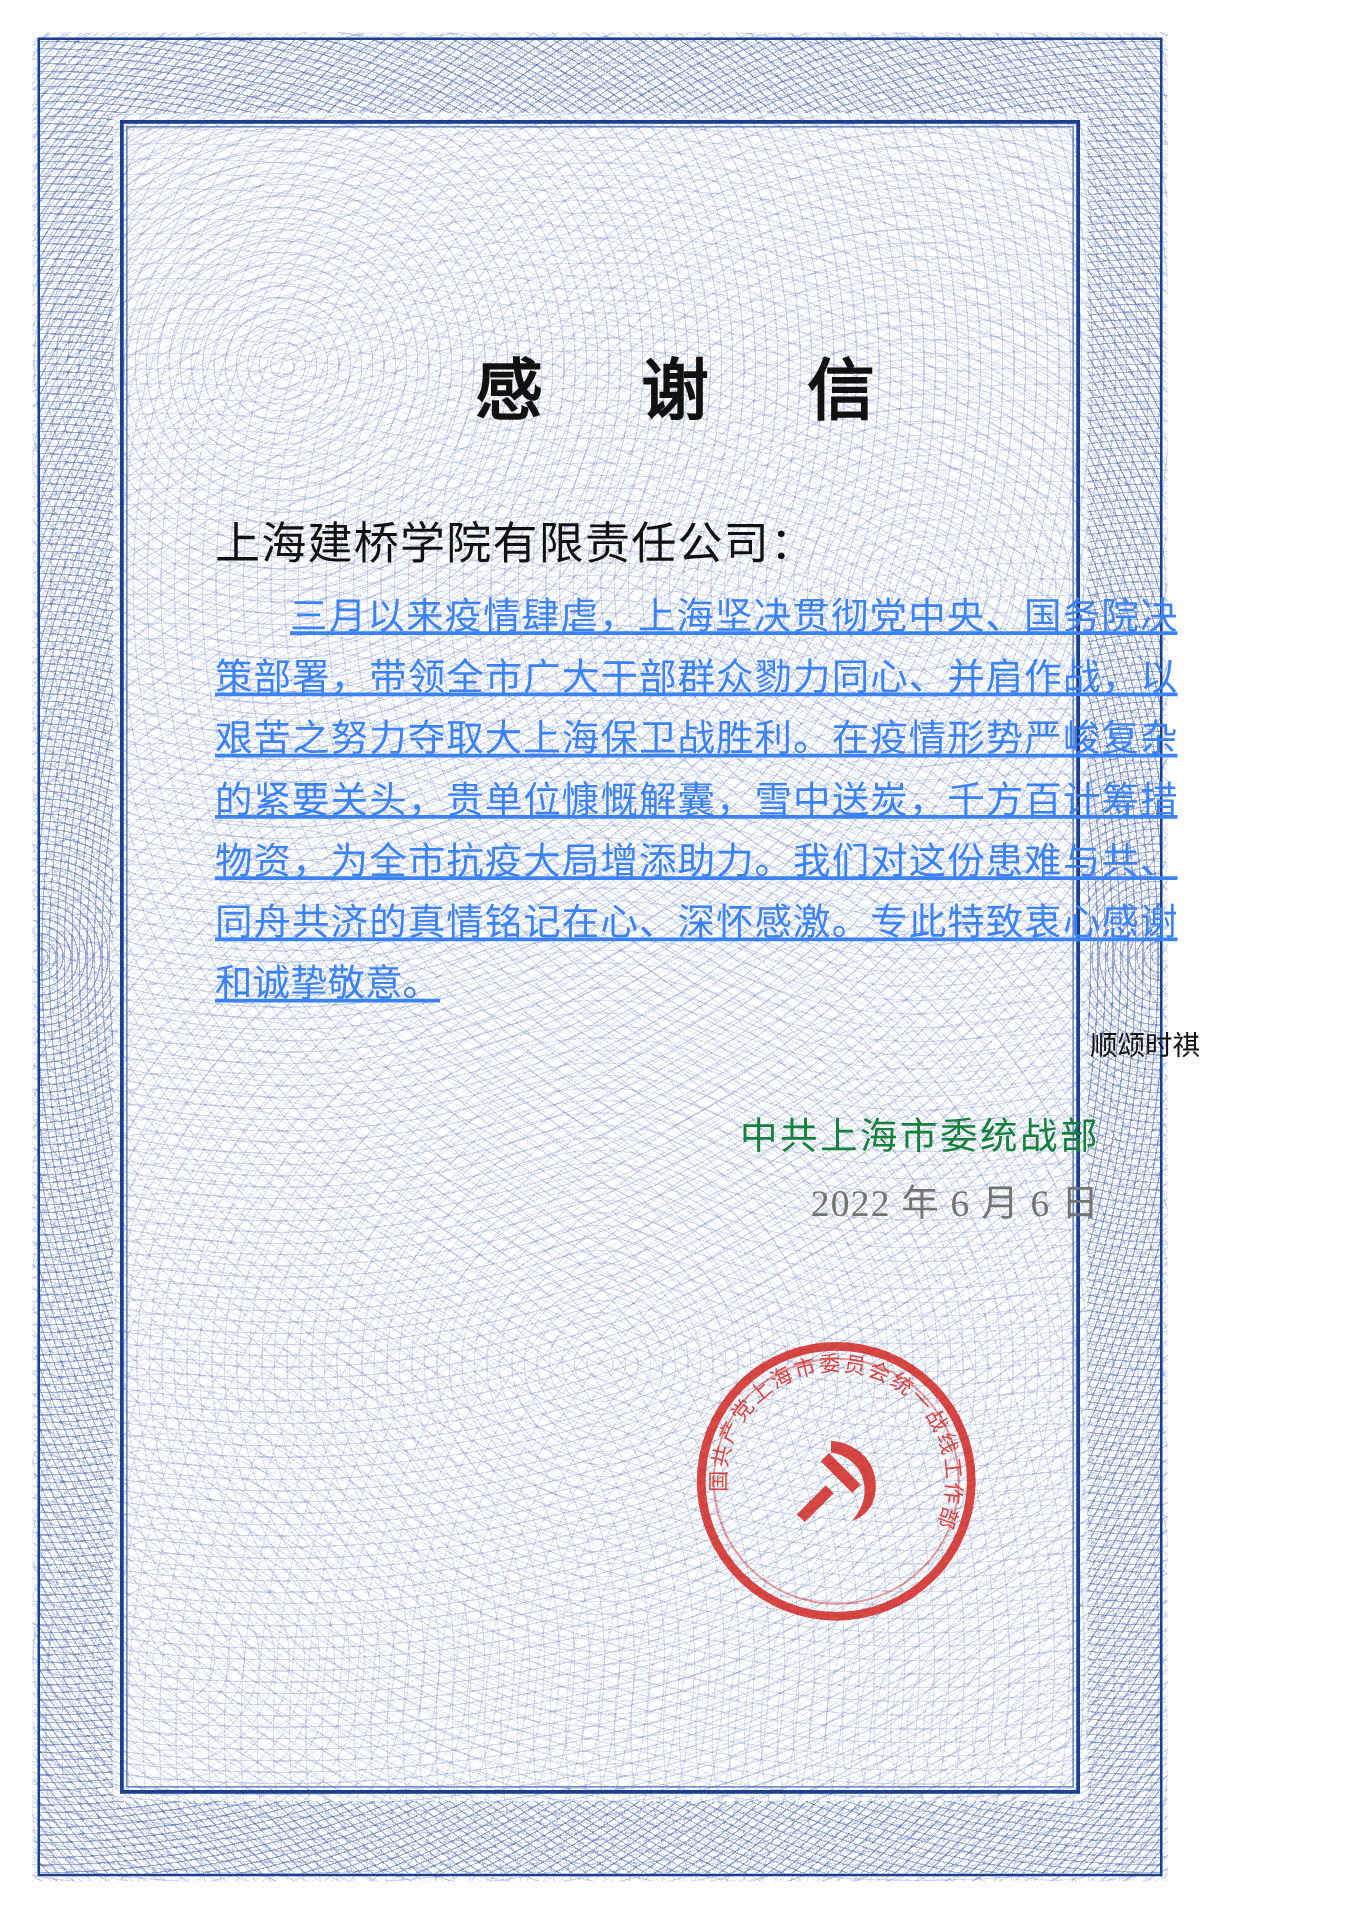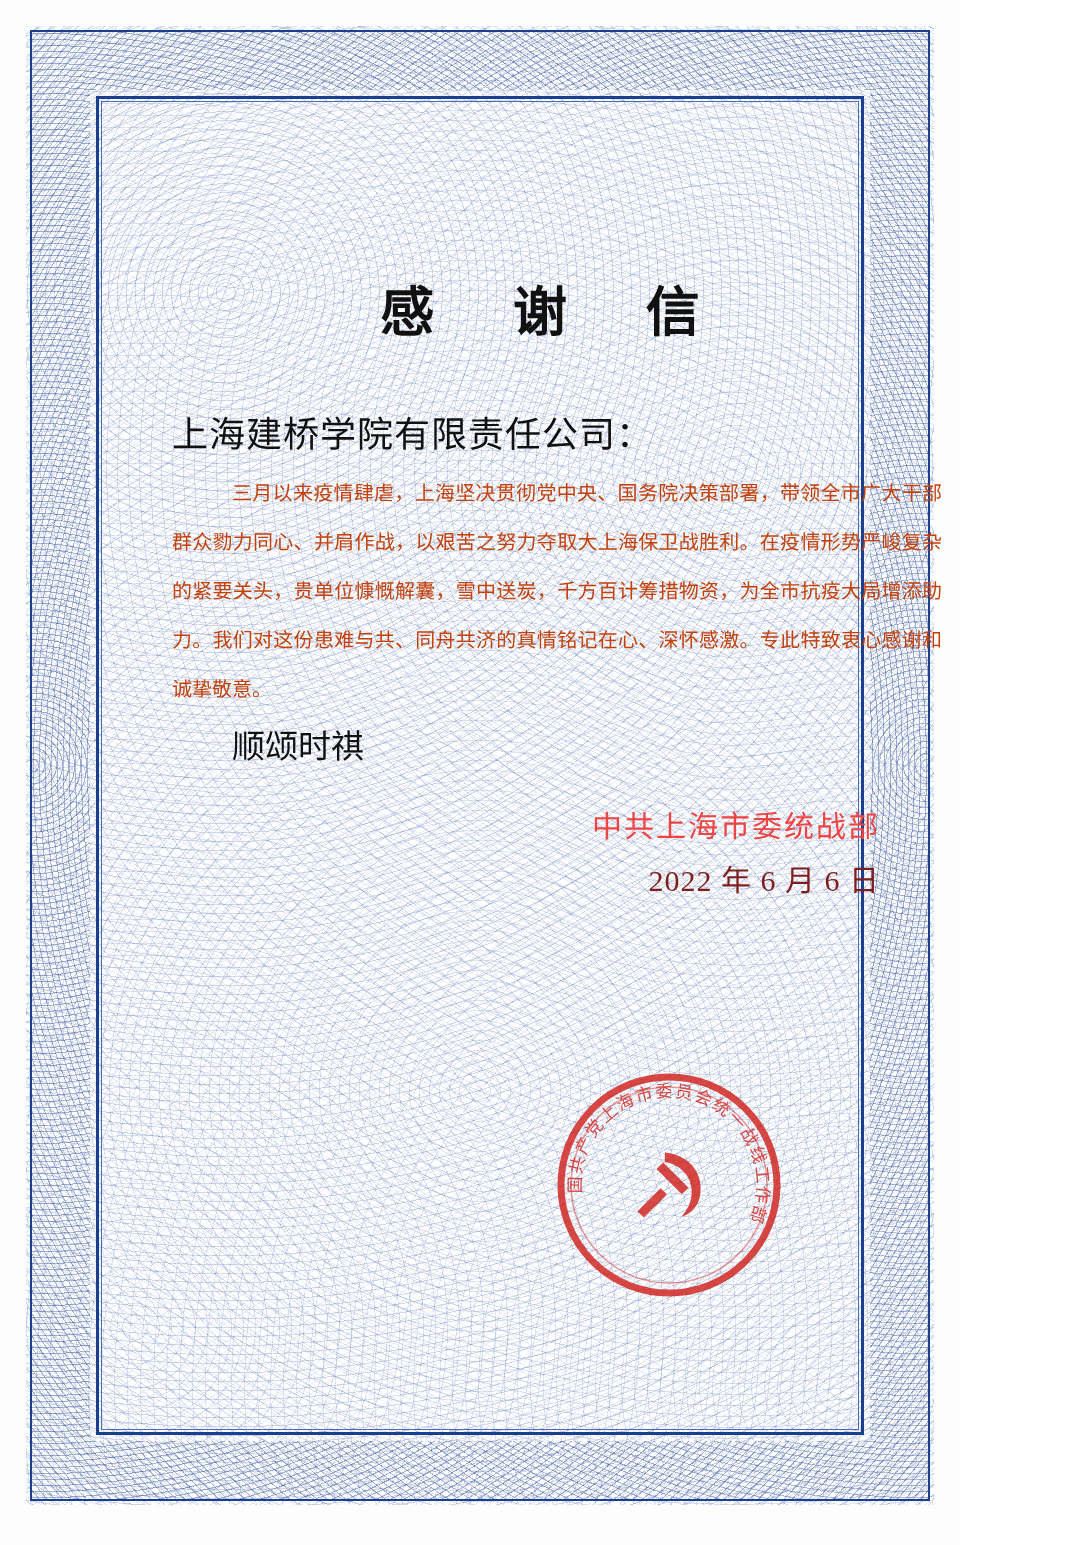--- a/index.html
+++ b/index.html
@@ -104,54 +104,56 @@
     margin-left: 52px;
     font-size: 36px;
     color: #111;
     letter-spacing: 1px;
   }
 
   .body-text {
     margin-top: 12px;
     margin-left: 52px;
     margin-right: 18px;
-    font-size: 20px;
+    font-size: 30px;
     line-height: 49px;
-    color: #c2410c;
+    color: #3b82f6;
     text-align: justify;
     text-justify: inter-character;
+    text-decoration: underline;
   }
   .body-text p {
     margin: 0;
     text-indent: 60px;
   }
   .body-text p + p { margin-top: 2px; }
 
   .closing {
     margin-top: 6px;
     margin-left: 52px;
-    font-size: 33px;
+    font-size: 22px;
     color: #111;
     text-indent: 60px;
+    text-align: right;
   }
 
   .signature-block {
     margin-top: 34px;
     margin-right: 80px;
     text-align: right;
     position: relative;
   }
   .signer {
     font-size: 30px;
-    color: #ef4444;
+    color: #15803d;
     letter-spacing: 2px;
   }
   .sign-date {
     font-size: 30px;
-    color: #7f1d1d;
+    color: #737373;
     margin-top: 10px;
     letter-spacing: 1px;
   }
 
   
   .seal {
     position: absolute;
     left: 552px;
     top: 1068px;
     width: 234px;

